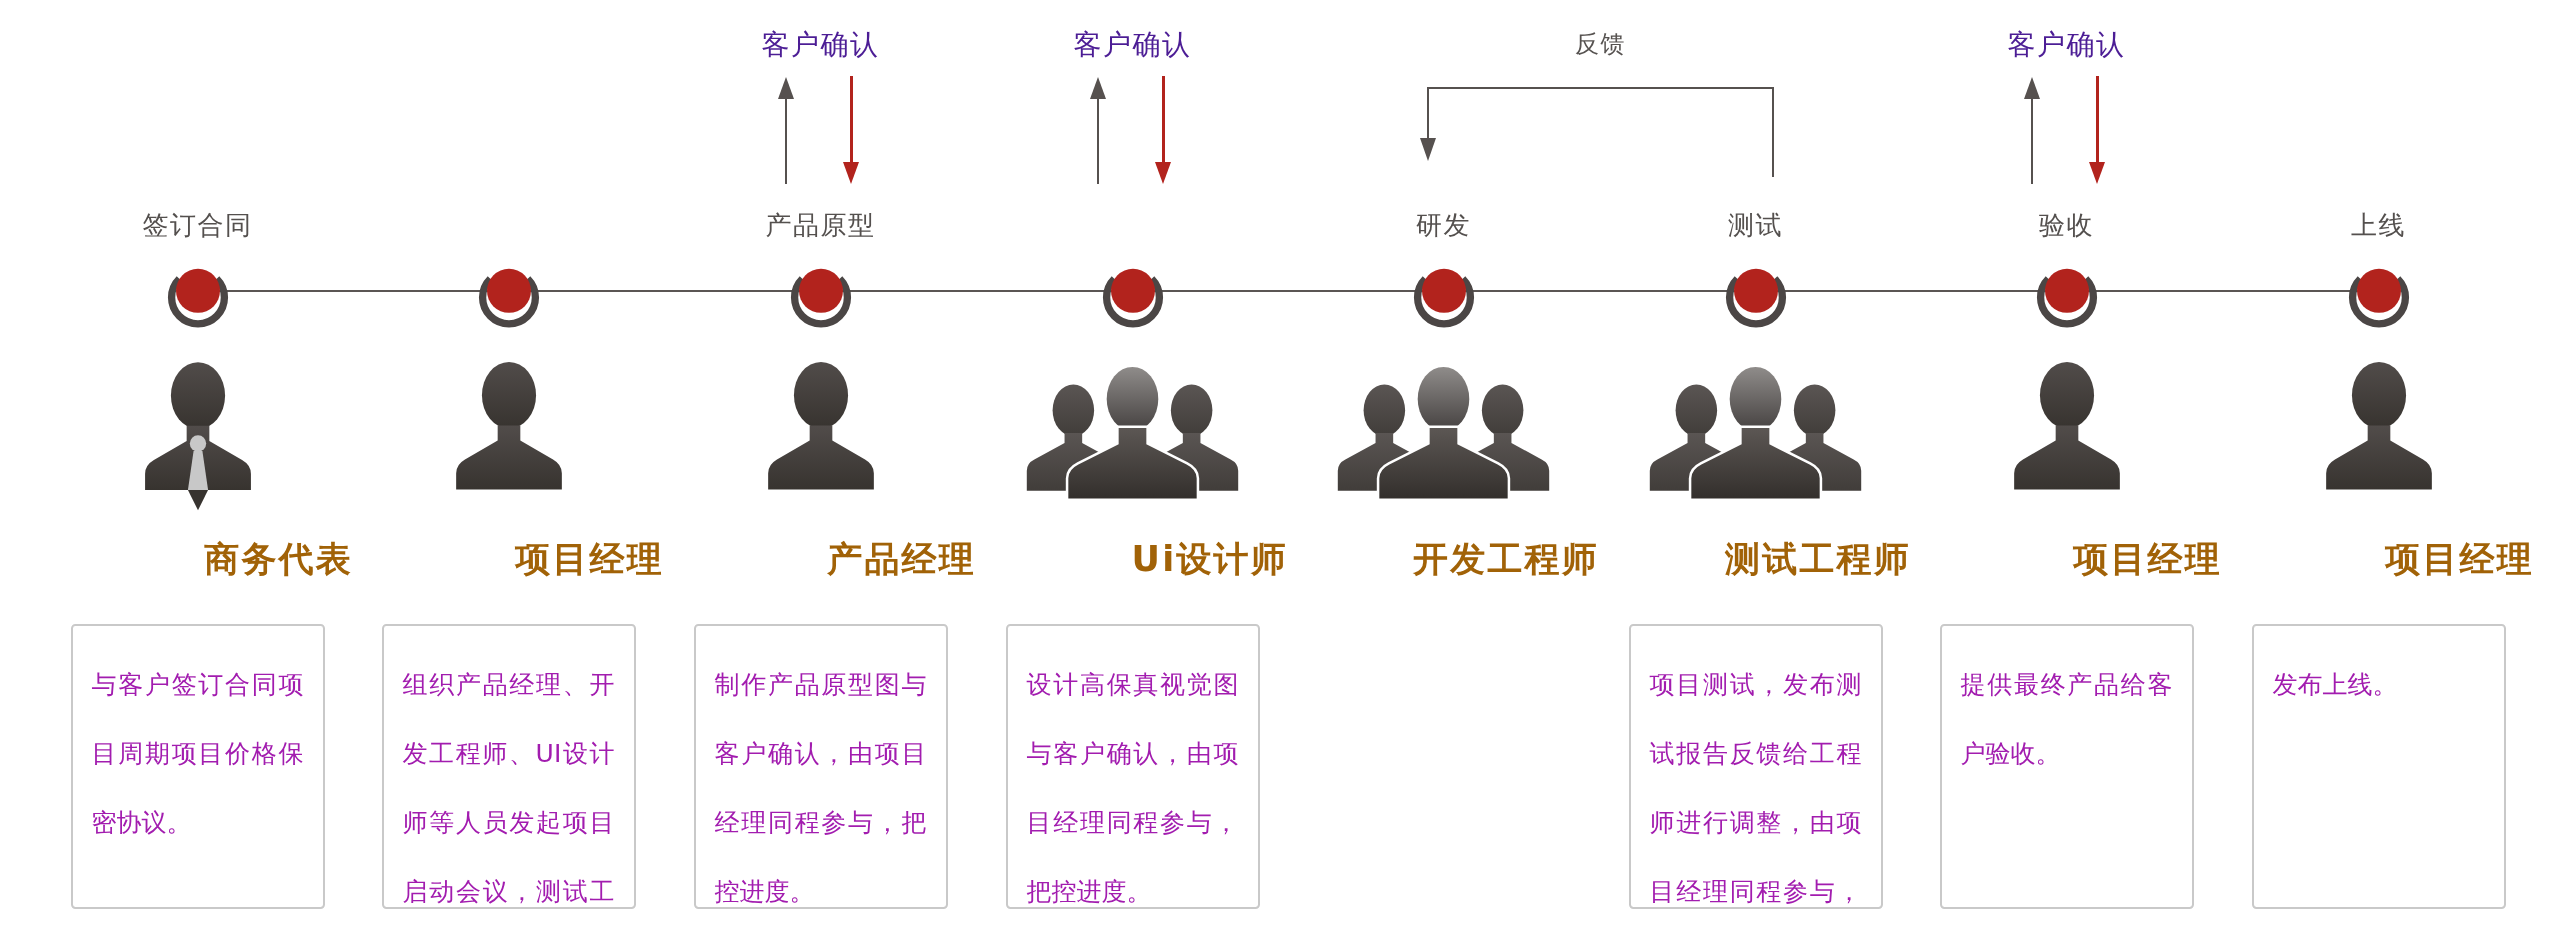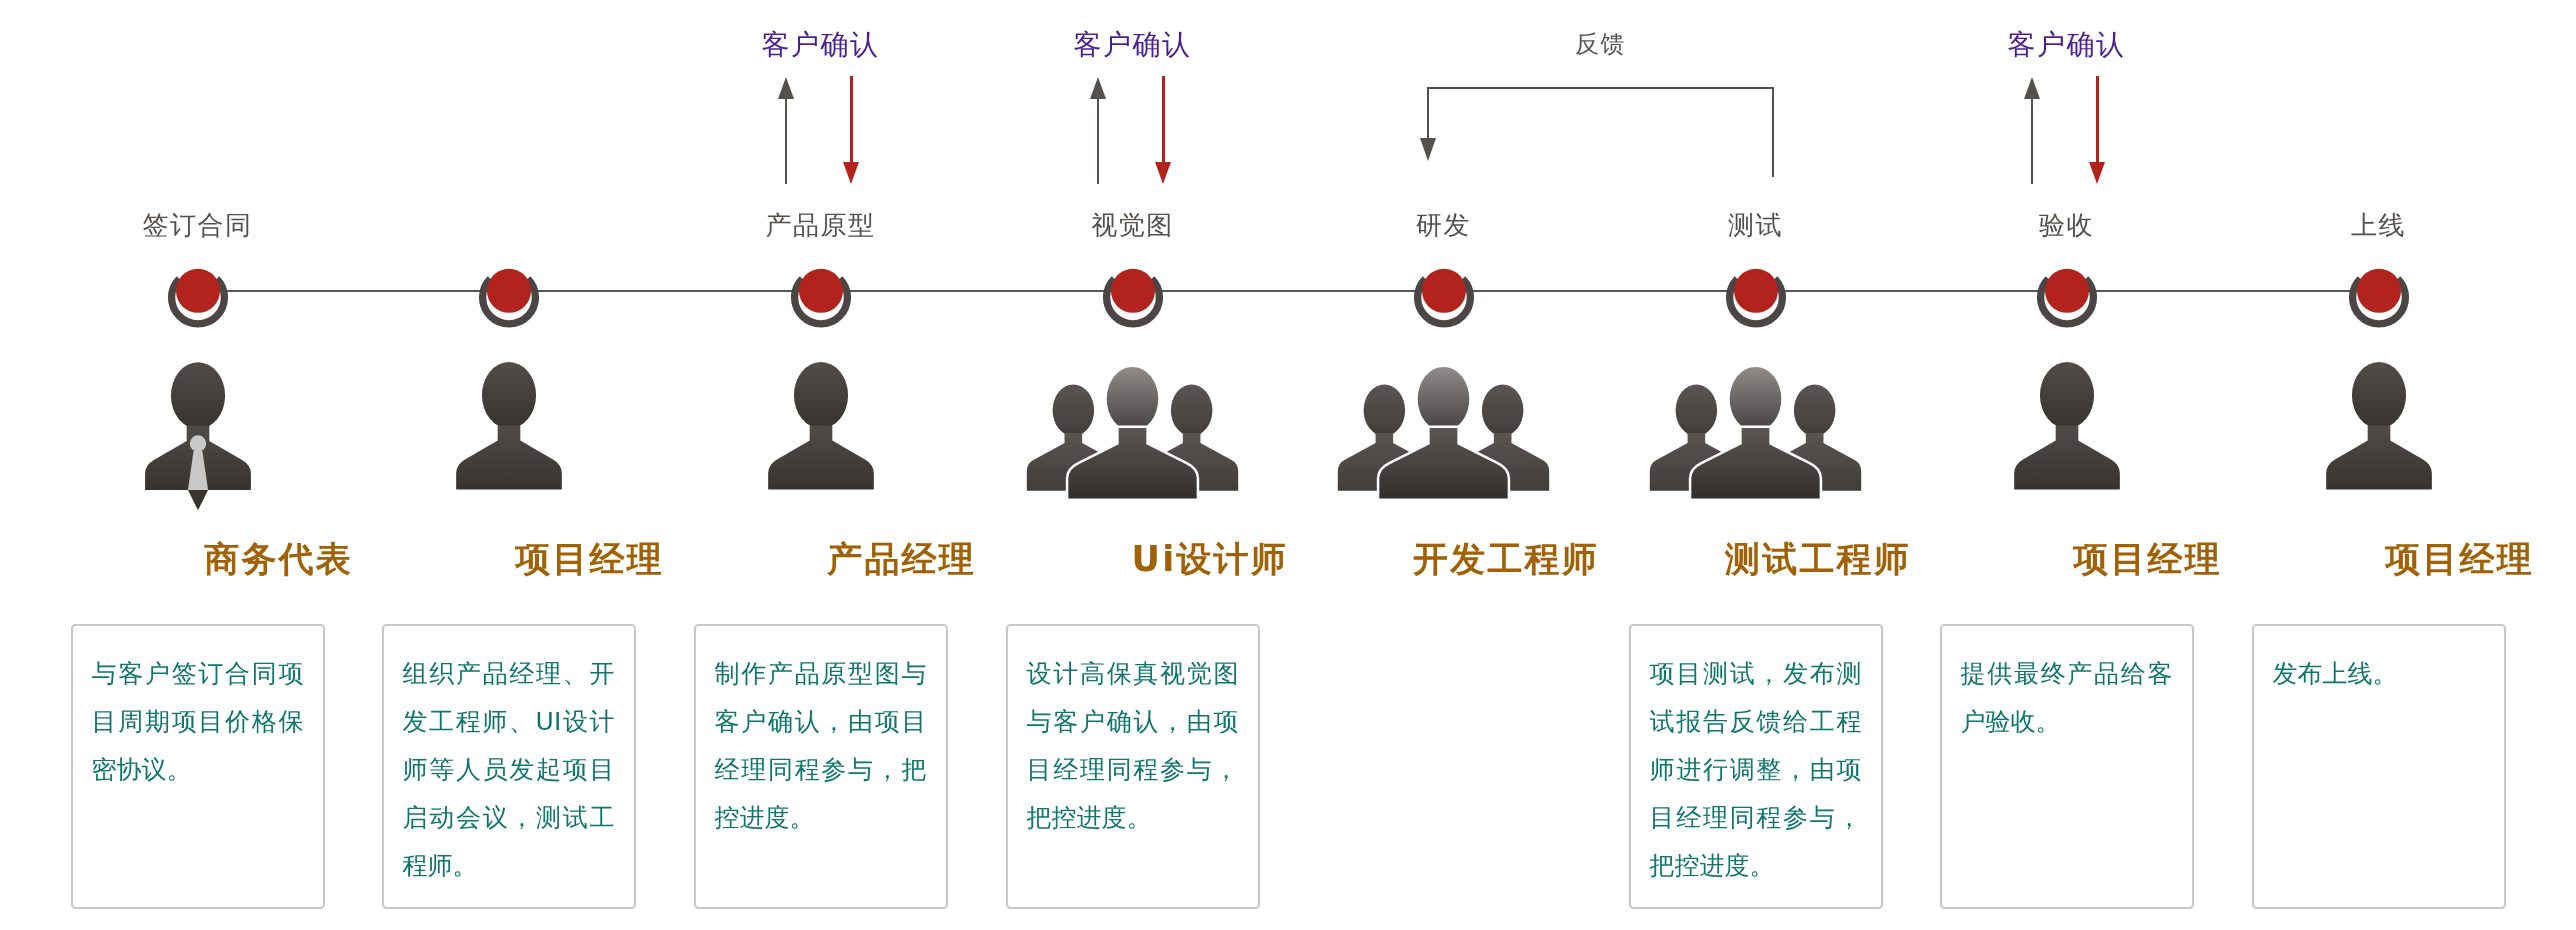--- a/index.html
+++ b/index.html
@@ -45,21 +45,21 @@
   .role{
     position:absolute;left:0;right:0;top:536px;
     text-align:right;font-size:35px;font-weight:bold;letter-spacing:2.2px;color:#a16207;
   }
   .desc-box{
     position:absolute;left:calc(50% - 127px);top:624px;width:250px;height:281px;
     border:2.2px solid #c9c9c9;border-radius:4.4px;background:#ffffff;box-sizing:content-box;
   }
   .desc{
     margin:24px 19px 0 19px;
-    font-size:25px;line-height:48px;color:#0f766e;
+    font-size:25px;line-height:69px;color:#a21caf;
     text-align:justify;
   }
   
   .feedback{position:absolute;left:1427px;top:87px;width:347px;height:93px;z-index:2;}
   .fb-top{position:absolute;left:0;right:0;top:0;height:2.2px;background:#56514f;}
   .fb-left{position:absolute;left:0;top:0;width:2.2px;height:53px;background:#56514f;}
   .fb-right{position:absolute;right:0;top:0;width:2.2px;height:90px;background:#56514f;}
   .fb-arrow{position:absolute;left:-7.3px;top:51px;width:0;height:0;
     border-left:8.8px solid transparent;border-right:8.8px solid transparent;
     border-top:23.5px solid #56514f;}
@@ -203,21 +203,20 @@
       <div class="arrow-up">
         <i class="head"></i>
             <i class="shaft"></i>
       </div>
       <div class="arrow-down">
         <i class="shaft"></i>
             <i class="head"></i>
       </div>
     </div>
 
-    <div class="stage-label">视觉图</div>
 
     <svg class="node" width="66" height="66" viewBox="0 0 90 90">
       <path d="M19.5 21.5 A36 36 0 1 0 70.5 21.5" fill="none" stroke="#4b4645" stroke-width="10"></path>
       <circle cx="45" cy="38" r="30" fill="#b2231d"></circle>
     </svg>
 
     <div class="icon-wrap">
 
       
 

